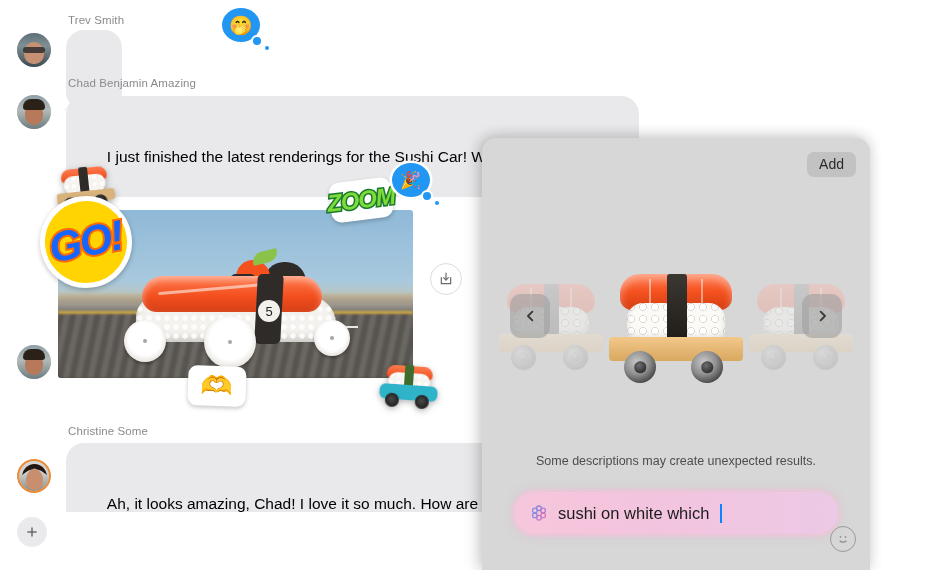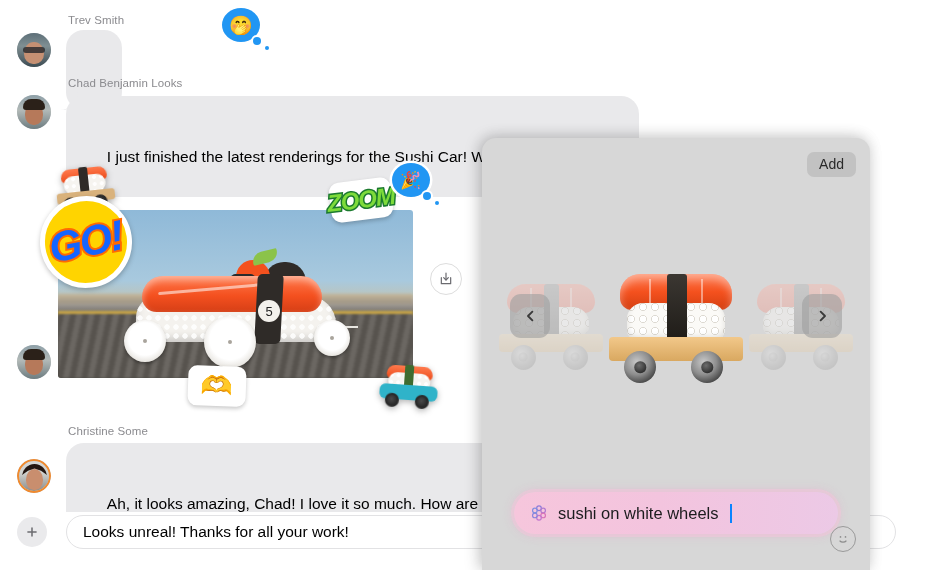--- a/index.html
+++ b/index.html
@@ -416,21 +416,21 @@
     <div class="tapback" style="left:222px; top:8px;">
       <span>🤭</span>
       <span class="d1"></span>
       <span class="d2"></span>
     </div>
 
     <div class="avatar" style="left:17px; top:95px;">
       <div class="face av-chad"></div>
     </div>
     <div class="msg-row" style="left:68px; top:77px;">
-      <div class="sender-name">Chad Benjamin Looks</div>
+      <div class="sender-name">Chad Benjamin Amazing</div>
     </div>
     <div class="bubble" style="left:66px; top:96px; max-width:580px;">
       <span class="tail"></span>
       <span>I just finished the latest renderings for the Sushi Car! What do you all think?</span>
     </div>
 
     <div class="avatar" style="left:17px; top:345px;">
       <div class="face av-chad"></div>
     </div>
 
@@ -516,23 +516,20 @@
       <span>Ah, it looks amazing, Chad! I love it so much. How are we
 decide which design to move forward with?</span>
     </div>
 
     <div id="compose"></div>
     <div class="plus-btn">
       <svg width="14" height="14" viewBox="0 0 24 24" stroke="#6c6c70" stroke-width="2.6" stroke-linecap="round">
         <path d="M12 5 V19 M5 12 H19"></path>
       </svg>
     </div>
-    <div id="compose-field" placeholder="iMessage">
-      <span>Looks unreal! Thanks for all your work!</span>
-    </div>
   </div>
 
   <div id="right-edge"></div>
 
   <div id="playground">
 
     <div id="pg-add">Add</div>
 
     <div id="carousel">
 
@@ -586,33 +583,34 @@
           <path d="M15 5 L8 12 L15 19"></path>
         </svg>
       </div>
       <div class="nav-btn next">
         <svg width="15" height="20" viewBox="0 0 24 24" fill="none" stroke="#3a3a3a" stroke-width="3" stroke-linecap="round" stroke-linejoin="round">
           <path d="M9 5 L16 12 L9 19"></path>
         </svg>
       </div>
     </div>
 
+    <div id="pg-hint">Some descriptions may create unexpected results.</div>
 
     <div id="pg-prompt">
       <svg class="ai-icon" viewBox="0 0 24 24">
         <g fill="none" stroke-width="1.6">
           <circle cx="12" cy="5.6" r="3.1" stroke="#8e7bd8"></circle>
           <circle cx="17.5" cy="8.6" r="3.1" stroke="#b07ad0"></circle>
           <circle cx="17.5" cy="15.2" r="3.1" stroke="#d874b8"></circle>
           <circle cx="12" cy="18.4" r="3.1" stroke="#c277cf"></circle>
           <circle cx="6.5" cy="15.2" r="3.1" stroke="#8a86db"></circle>
           <circle cx="6.5" cy="8.6" r="3.1" stroke="#7f8ee0"></circle>
         </g>
       </svg>
-      <span class="ptext">sushi on white wheels</span>
+      <span class="ptext">sushi on white which</span>
         <span class="caret"></span>
     </div>
 
     <div id="emoji-btn">
       <svg width="20" height="20" viewBox="0 0 24 24" fill="none" stroke="#8c8c8c" stroke-width="1.7" stroke-linecap="round">
         <path d="M8.5 14.5 C9.8 16.2 14.2 16.2 15.5 14.5"></path>
         <circle cx="9" cy="9.5" r="1" fill="#8c8c8c" stroke="none"></circle>
         <circle cx="15" cy="9.5" r="1" fill="#8c8c8c" stroke="none"></circle>
       </svg>
     </div>

